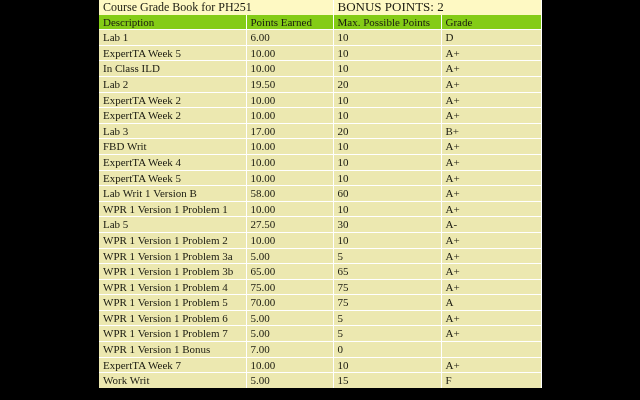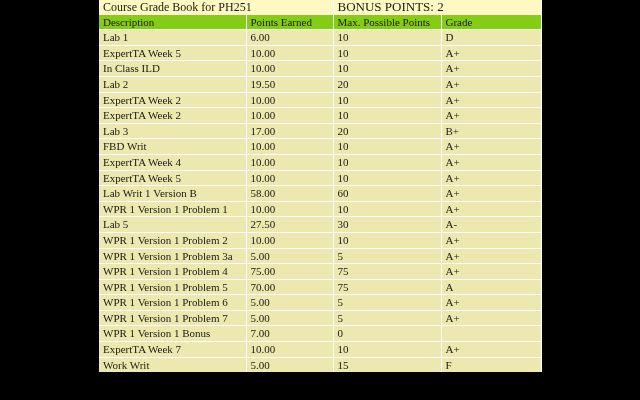--- a/index.html
+++ b/index.html
@@ -199,20 +199,26 @@
           <td class="num-max">10</td>
           <td class="grade">A+</td>
         </tr>
         <tr class="data-row">
           <td class="desc">WPR 1 Version 1 Problem 3a</td>
           <td class="num">5.00</td>
           <td class="num-max">5</td>
           <td class="grade">A+</td>
         </tr>
         <tr class="data-row">
+          <td class="desc">WPR 1 Version 1 Problem 3b</td>
+          <td class="num">65.00</td>
+          <td class="num-max">65</td>
+          <td class="grade">A+</td>
+        </tr>
+        <tr class="data-row">
           <td class="desc">WPR 1 Version 1 Problem 4</td>
           <td class="num">75.00</td>
           <td class="num-max">75</td>
           <td class="grade">A+</td>
         </tr>
         <tr class="data-row">
           <td class="desc">WPR 1 Version 1 Problem 5</td>
           <td class="num">70.00</td>
           <td class="num-max">75</td>
           <td class="grade">A</td>

